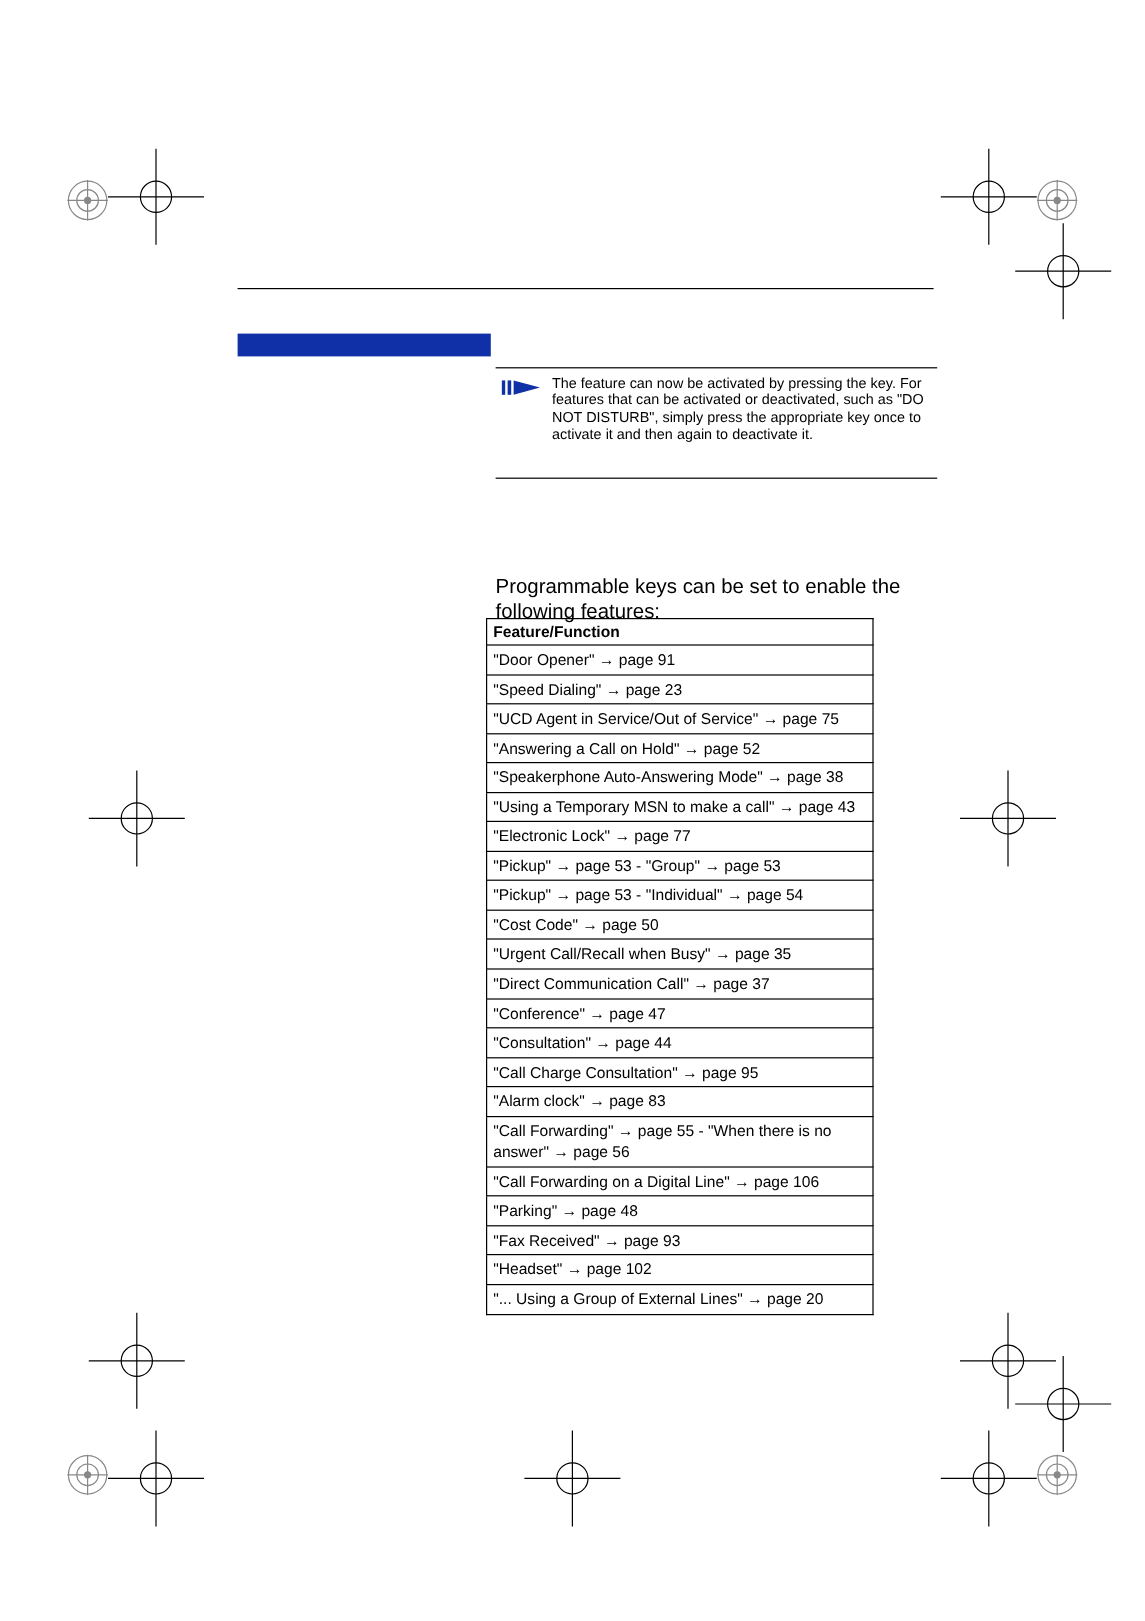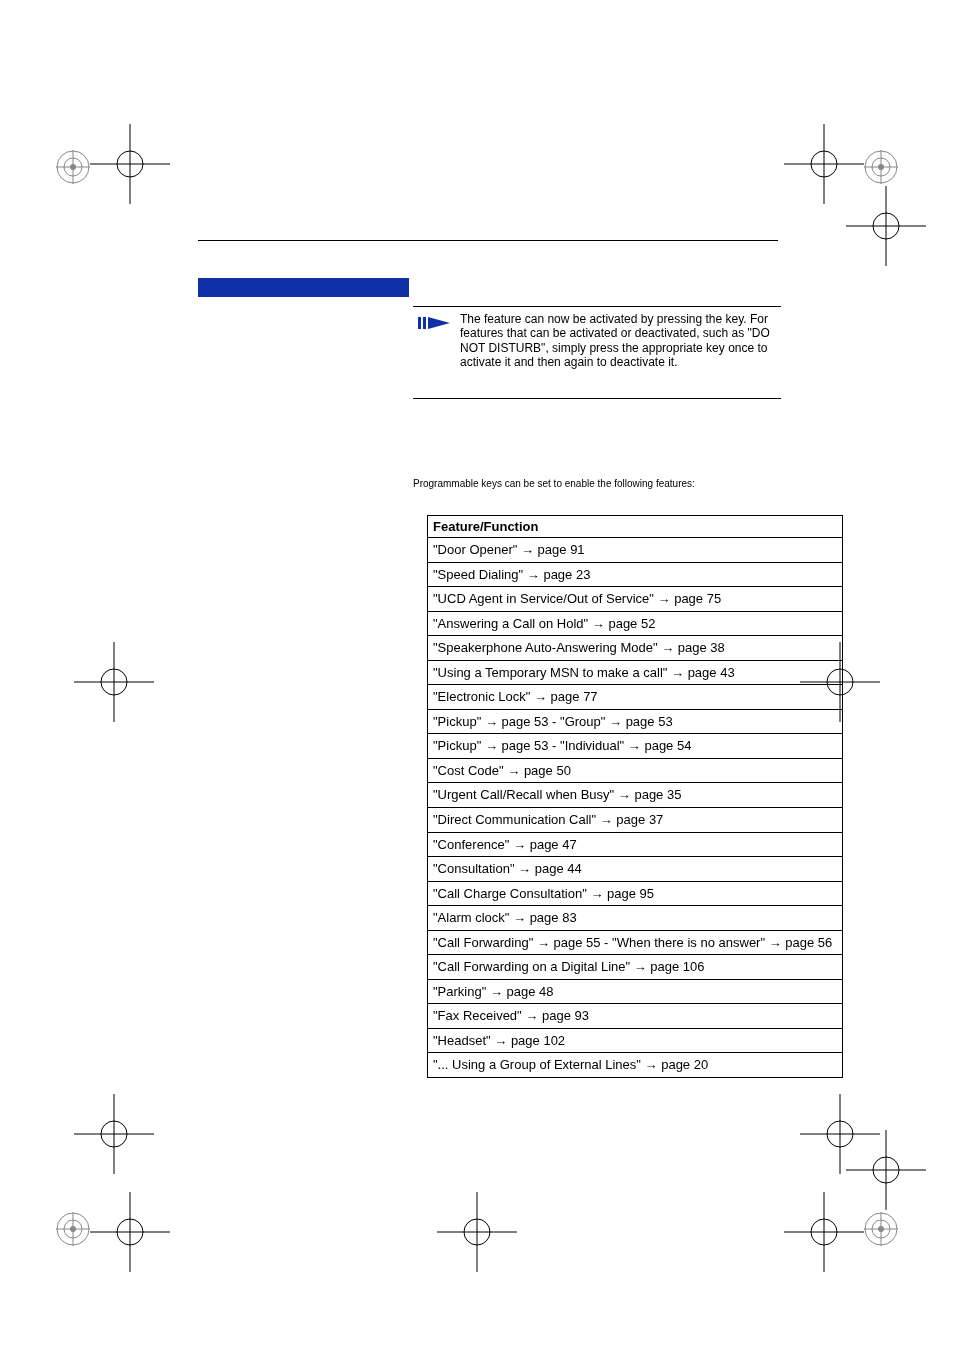--- a/index.html
+++ b/index.html
@@ -10,22 +10,22 @@
     font-family: Arial, Helvetica, sans-serif;
     position: relative;
     color: #000;
   }
   .hr-top { position: absolute; left: 198px; top: 240px; width: 580px; border-top: 1px solid #000; }
   .blue-bar { position: absolute; left: 198px; top: 278px; width: 211px; height: 19px; background: #1030a8; }
   .note-icon { position: absolute; left: 418px; top: 313px; width: 34px; height: 20px; }
   .note-text { position: absolute; left: 460px; top: 312px; width: 320px; font-size: 12px; line-height: 1.2; }
   .hr-note-top { position: absolute; left: 413px; top: 306px; width: 368px; border-top: 1px solid #000; }
   .hr-note-bot { position: absolute; left: 413px; top: 398px; width: 368px; border-top: 1px solid #000; }
-  .intro-text { position: absolute; left: 413px; top: 478px; width: 368px; font-size: 10px; line-height: 1.25; }
-  .table { position: absolute; left: 427px; top: 515px; width: 416px; border-collapse: collapse; }
+  .intro-text { position: absolute; left: 413px; top: 478px; width: 368px; font-size: 17px; line-height: 1.25; }
+  .table { position: absolute; left: 405px; top: 515px; width: 323px; border-collapse: collapse; }
   .table th { border: 1px solid #000; padding: 3px 5px; text-align: left; font-size: 13px; font-weight: bold; }
   .table td { border: 1px solid #000; padding: 3px 5px; font-size: 13px; line-height: 1.35; }
   .arrow { font-family: Arial; font-weight: bold; }
 
   .cropmark { position: absolute; width: 64px; height: 64px; pointer-events: none; }
   .cropmark svg { width: 64px; height: 64px; overflow: visible; }
   .print-target { position: absolute; width: 34px; height: 34px; pointer-events: none; }
   .print-target svg { width: 34px; height: 34px; }
 </style>
 </head>

